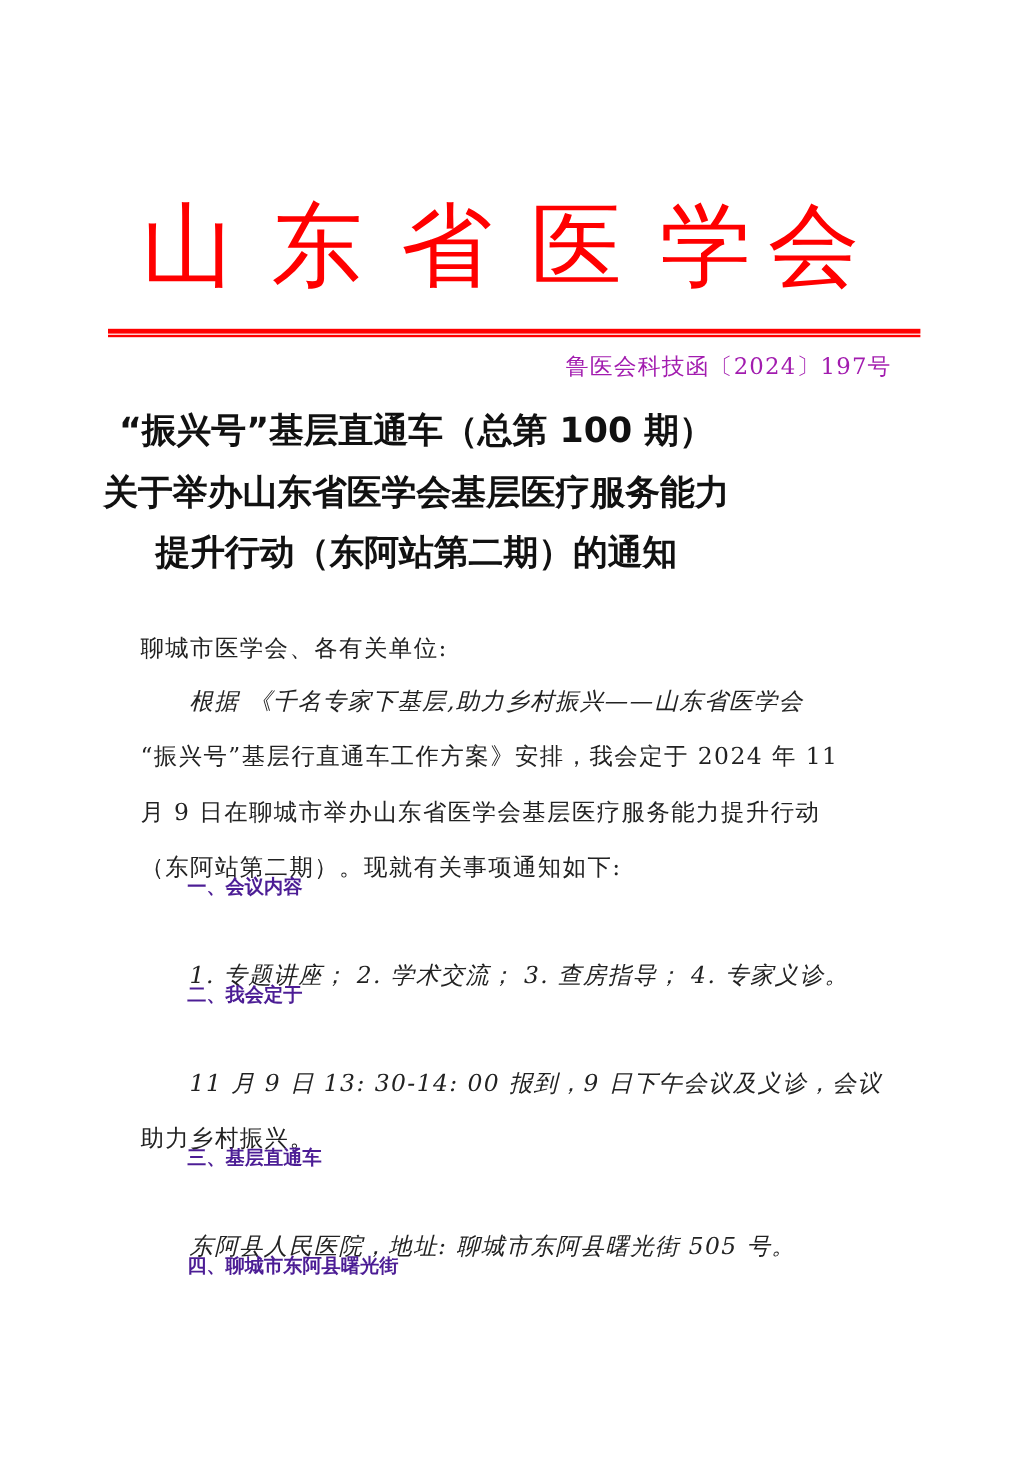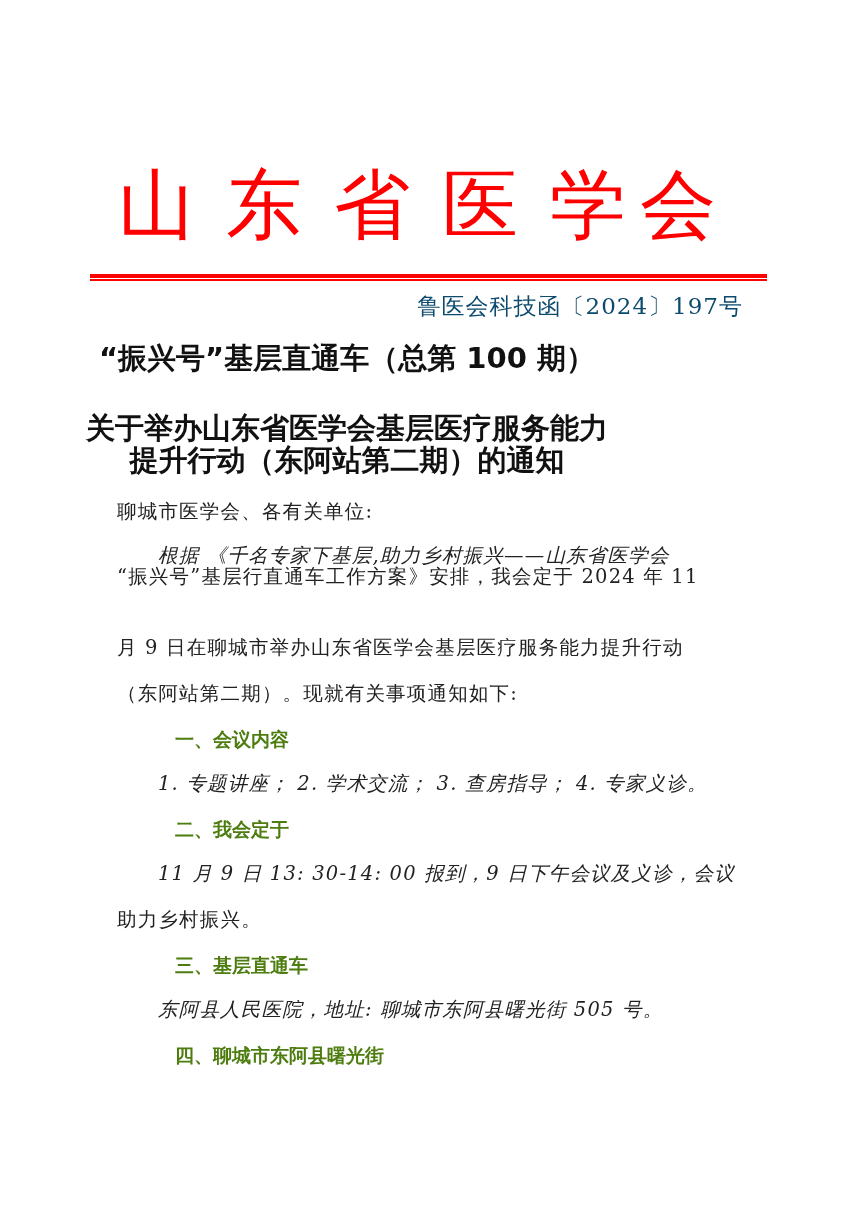--- a/index.html
+++ b/index.html
@@ -44,24 +44,24 @@
       left: 90px;
       top: 279px;
       width: 677px;
       height: 1.5px;
       background: #ff0000;
     }
     .docno {
       position: absolute;
       right: 118px;
       top: 292px;
-      font-size: 23px;
+      font-size: 19px;
       line-height: 28px;
       letter-spacing: 1px;
-      color: #0c4a6e;
+      color: #a21caf;
     }
     .title-line {
       position: absolute;
       left: 0;
       width: 694px;
       text-align: center;
       font-family: "DejaVu Sans", "Liberation Sans", sans-serif;
       font-weight: bold;
       font-size: 29px;
       line-height: 40px;
@@ -69,30 +69,31 @@
     }
     .para {
       position: absolute;
       left: 117px;
       width: 630px;
       font-size: 19.5px;
       line-height: 30px;
       color: #222;
       white-space: nowrap;
       letter-spacing: 1.2px;
+      margin-top: 29px;
     }
     .indent { left: 158px; font-style: italic; }
     .heading {
       position: absolute;
-      left: 175px;
+      left: 156px;
       font-family: "DejaVu Sans", "Liberation Sans", sans-serif;
       font-weight: bold;
-      font-size: 19px;
+      font-size: 16px;
       line-height: 30px;
-      color: #4d7c0f;
+      color: #4c1d95;
       white-space: nowrap;
     }
   </style>
 </head>
 <body>
 
 <div class="letterhead">
   <span class="lh-char" style="left:118px">山</span>
   <span class="lh-char" style="left:226px">东</span>
   <span class="lh-char" style="left:334px">省</span>
@@ -100,27 +101,27 @@
   <span class="lh-char" style="left:550px">学</span>
   <span class="lh-char" style="left:640px">会</span>
 </div>
 
 <div class="red-rule-thick"></div>
 <div class="red-rule-thin"></div>
 
 <div class="docno">鲁医会科技函〔2024〕197号</div>
 
 <div class="title-line" style="top:338px">“振兴号”基层直通车（总第 100 期）</div>
-<div class="title-line" style="top:408px">关于举办山东省医学会基层医疗服务能力</div>
+<div class="title-line" style="top:390px">关于举办山东省医学会基层医疗服务能力</div>
 <div class="title-line" style="top:440px">提升行动（东阿站第二期）的通知</div>
 
 <div class="para" style="top:497px">聊城市医学会、各有关单位:</div>
 
 <div class="para indent" style="top:541px">根据 《千名专家下基层,助力乡村振兴——山东省医学会</div>
-<div class="para" style="top:562px">“振兴号”基层行直通车工作方案》安排，我会定于 2024 年 11</div>
+<div class="para" style="top:587px">“振兴号”基层行直通车工作方案》安排，我会定于 2024 年 11</div>
 <div class="para" style="top:633px">月 9 日在聊城市举办山东省医学会基层医疗服务能力提升行动</div>
 <div class="para" style="top:679px">（东阿站第二期）。现就有关事项通知如下:</div>
 
 <div class="heading" style="top:724px">一、会议内容</div>
 <div class="para indent" style="top:769px">1. 专题讲座； 2. 学术交流； 3. 查房指导； 4. 专家义诊。</div>
 
 <div class="heading" style="top:814px">二、我会定于</div>
 <div class="para indent" style="top:859px">11 月 9 日 13: 30-14: 00 报到，9 日下午会议及义诊，会议</div>
 <div class="para" style="top:905px">助力乡村振兴。</div>
 

